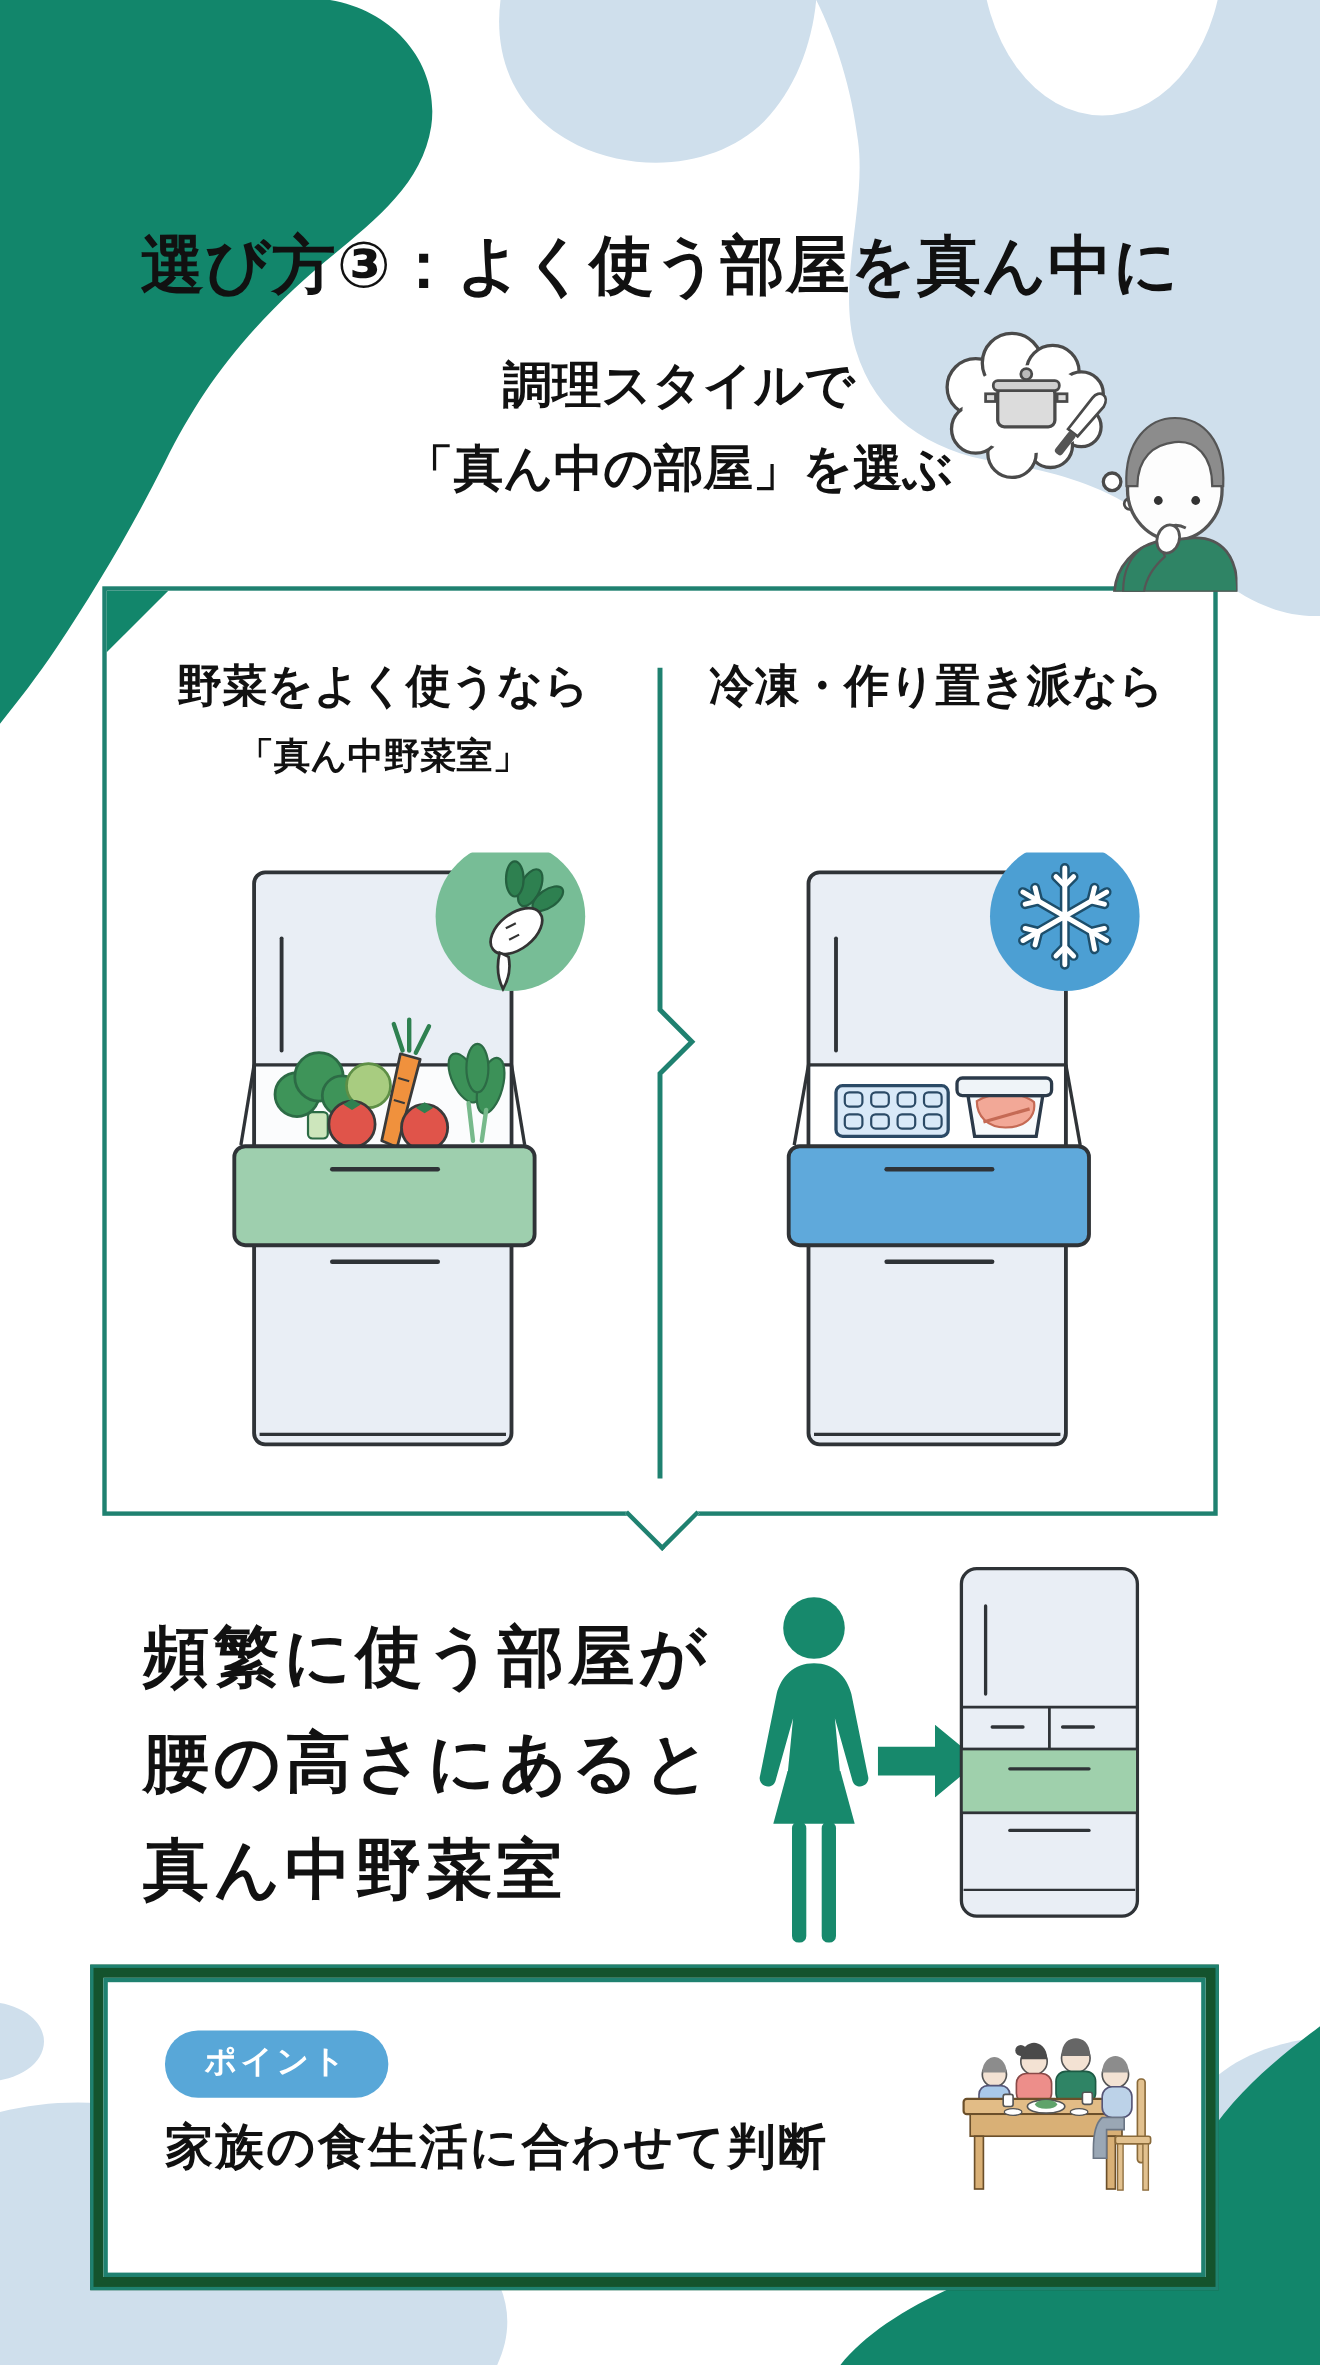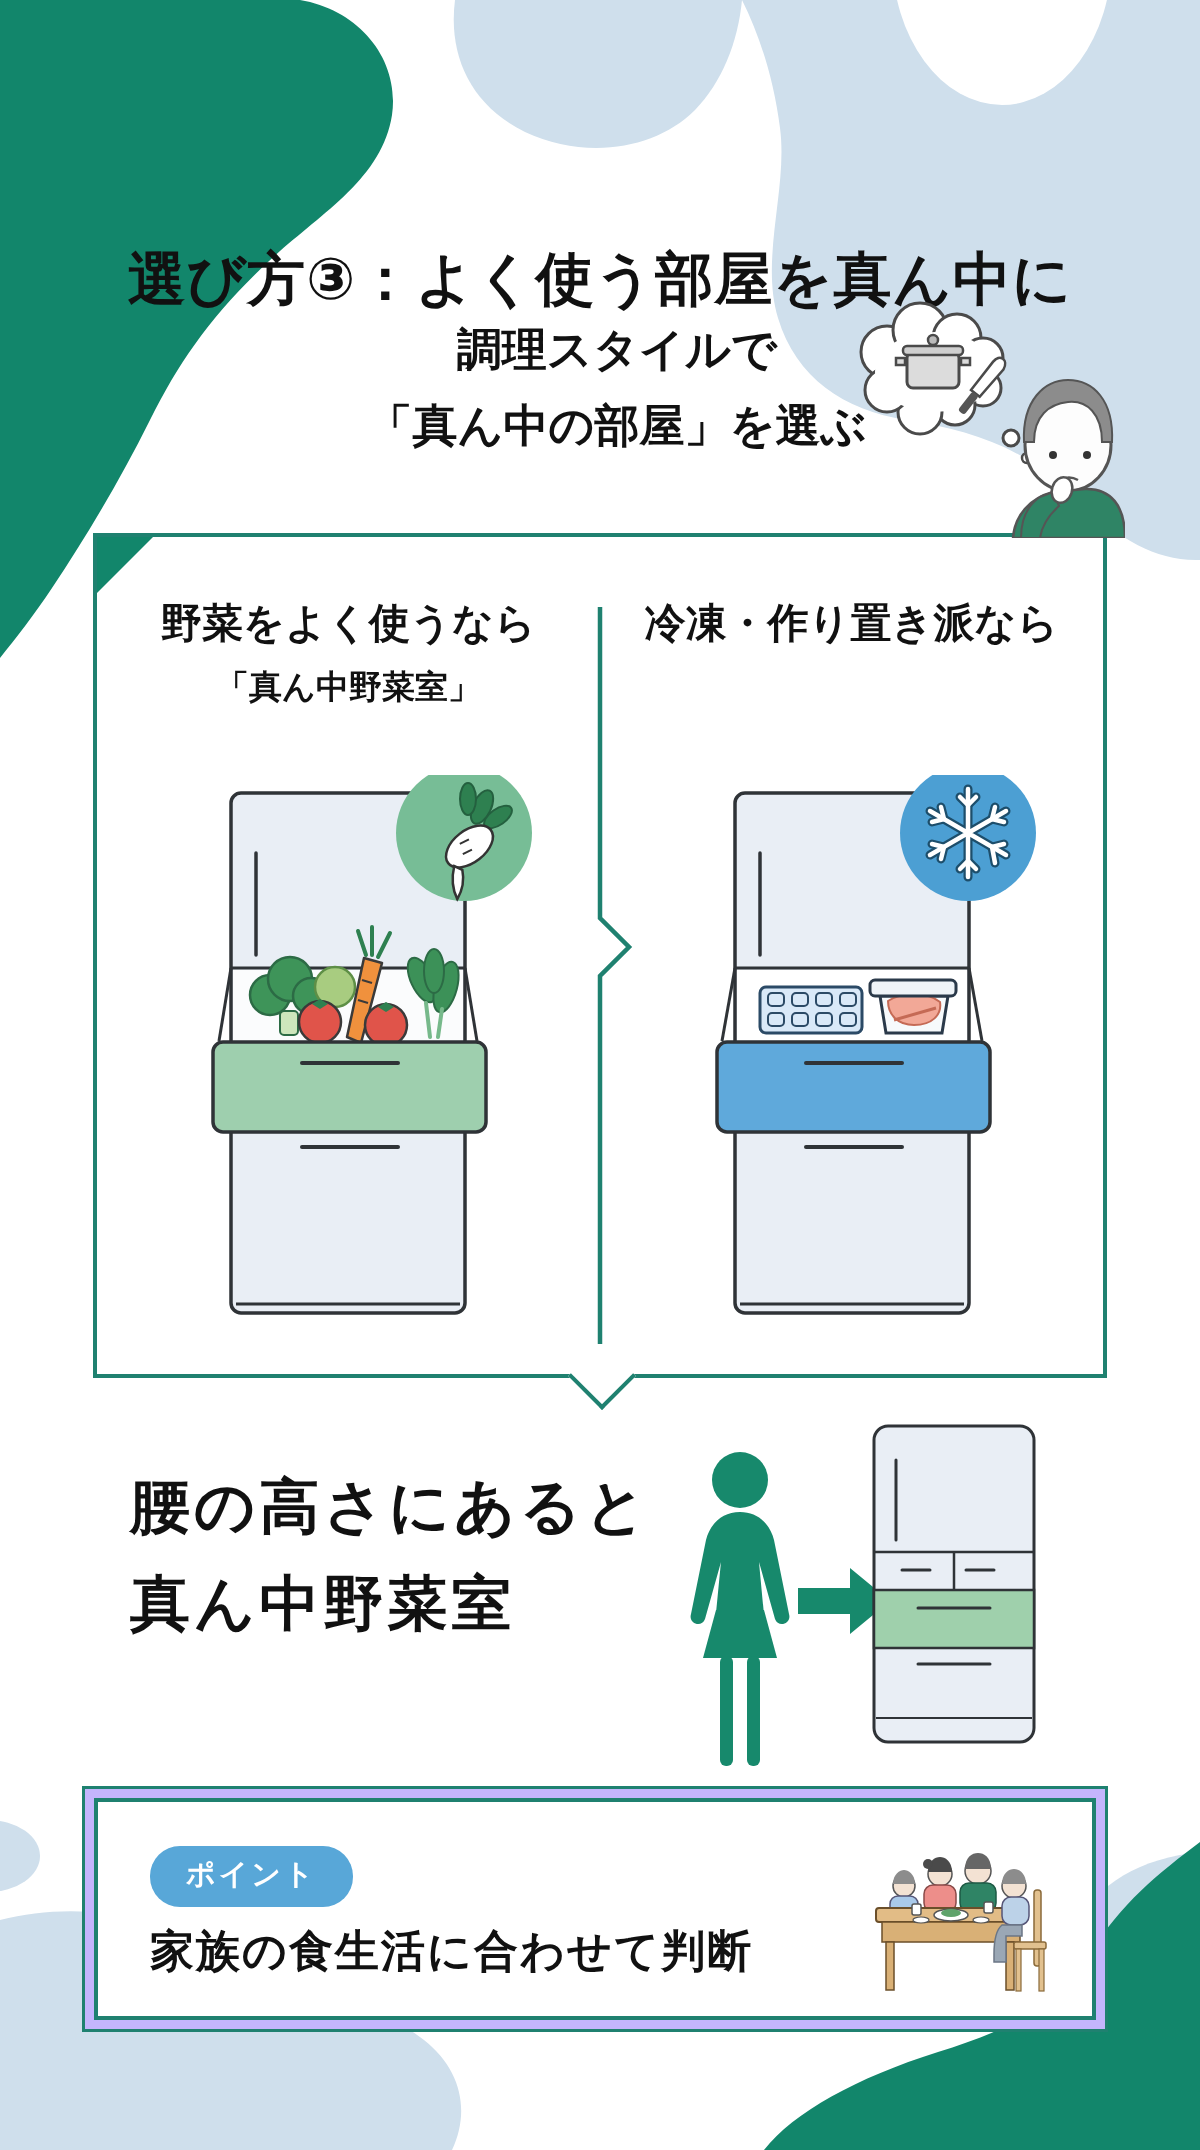--- a/index.html
+++ b/index.html
@@ -5,21 +5,21 @@
   html,body{margin:0;padding:0;background:#fff;}
   #page{
     position:relative;width:1200px;height:2150px;overflow:hidden;
     background:#ffffff;font-family:"DejaVu Sans",sans-serif;color:#1a1a1a;
   }
   .abs{position:absolute;}
   svg{display:block;}
   
   .title{
     left:0;top:203px;width:1200px;text-align:center;
-    font-size:58px;font-weight:800;letter-spacing:1px;color:#111;margin-top:38px;
+    font-size:58px;font-weight:800;letter-spacing:1px;color:#111;
   }
   .subtitle{
     left:0;top:312px;width:1180px;text-align:center;
     font-size:45px;font-weight:800;line-height:76px;color:#111;padding-left:27px;
   }
   
   .main-box{
     left:93px;top:533px;width:1006px;height:837px;
     background:#fff;border:4px solid #1F8170;
   }
@@ -37,22 +37,22 @@
     border-right:4px solid #1F8170;border-bottom:4px solid #1F8170;
     transform:rotate(45deg);
   }
   
   .benefit-text{
     left:130px;top:1458px;width:640px;
     font-size:60px;font-weight:800;line-height:97px;letter-spacing:4px;color:#111;
   }
   
   .point-outer{
-    left:82px;top:1786px;width:1026px;height:246px;
-    background:#c4b5fd;border:3px solid #1F8170;box-sizing:border-box;
+    left:82px;top:1786px;width:1026px;height:296px;
+    background:#14532d;border:3px solid #1F8170;box-sizing:border-box;
   }
   .point-inner{
     position:absolute;left:9px;top:9px;right:9px;bottom:9px;
     border:4px solid #1F8170;background:#fff;
   }
   .point-badge{
     position:absolute;left:52px;top:44px;
     background:#58A7D8;color:#fff;font-size:29px;font-weight:800;
     padding:9px 36px 12px 36px;border-radius:30px;letter-spacing:3px;
   }
@@ -225,20 +225,21 @@
         <path d="M258,22 L266,30 L274,22 M258,94 L266,86 L274,94 M302,47 L290,44 L293,32 M230,69 L242,72 L239,84 M302,69 L290,72 L293,88 M230,47 L242,44 L239,32"></path>
       </g>
       <g fill="none" stroke="#ffffff" stroke-width="4.5" stroke-linecap="round">
         <path d="M266,14 L266,102 M228,36 L304,80 M304,36 L228,80"></path>
         <path d="M258,22 L266,30 L274,22 M258,94 L266,86 L274,94 M302,47 L290,44 L293,32 M230,69 L242,72 L239,84 M302,69 L290,72 L293,88 M230,47 L242,44 L239,32"></path>
       </g>
     </g>
   </svg>
 
   <div class="abs z2 benefit-text">
+    <div>頻繁に使う部屋が</div>
     <div>腰の高さにあると</div>
     <div>真ん中野菜室</div>
   </div>
 
   <svg class="abs z2" width="165" height="340" viewBox="0 0 165 340" style="left:658px;top:1444px;">
     <g fill="#17896C">
       <circle cx="82" cy="36" r="28"></circle>
       <path d="M82,68 C64,68 52,80 48,96 L33,170 C30,180 44,184 47,175 L63,118 C63,118 60,150 58,170 L106,170 C104,150 101,118 101,118 L117,175 C120,184 134,180 131,170 L116,96 C112,80 100,68 82,68 Z"></path>
       <path d="M58,166 L106,166 L119,214 L45,214 Z"></path>
       <rect x="62" y="212" width="13" height="110" rx="6"></rect>

